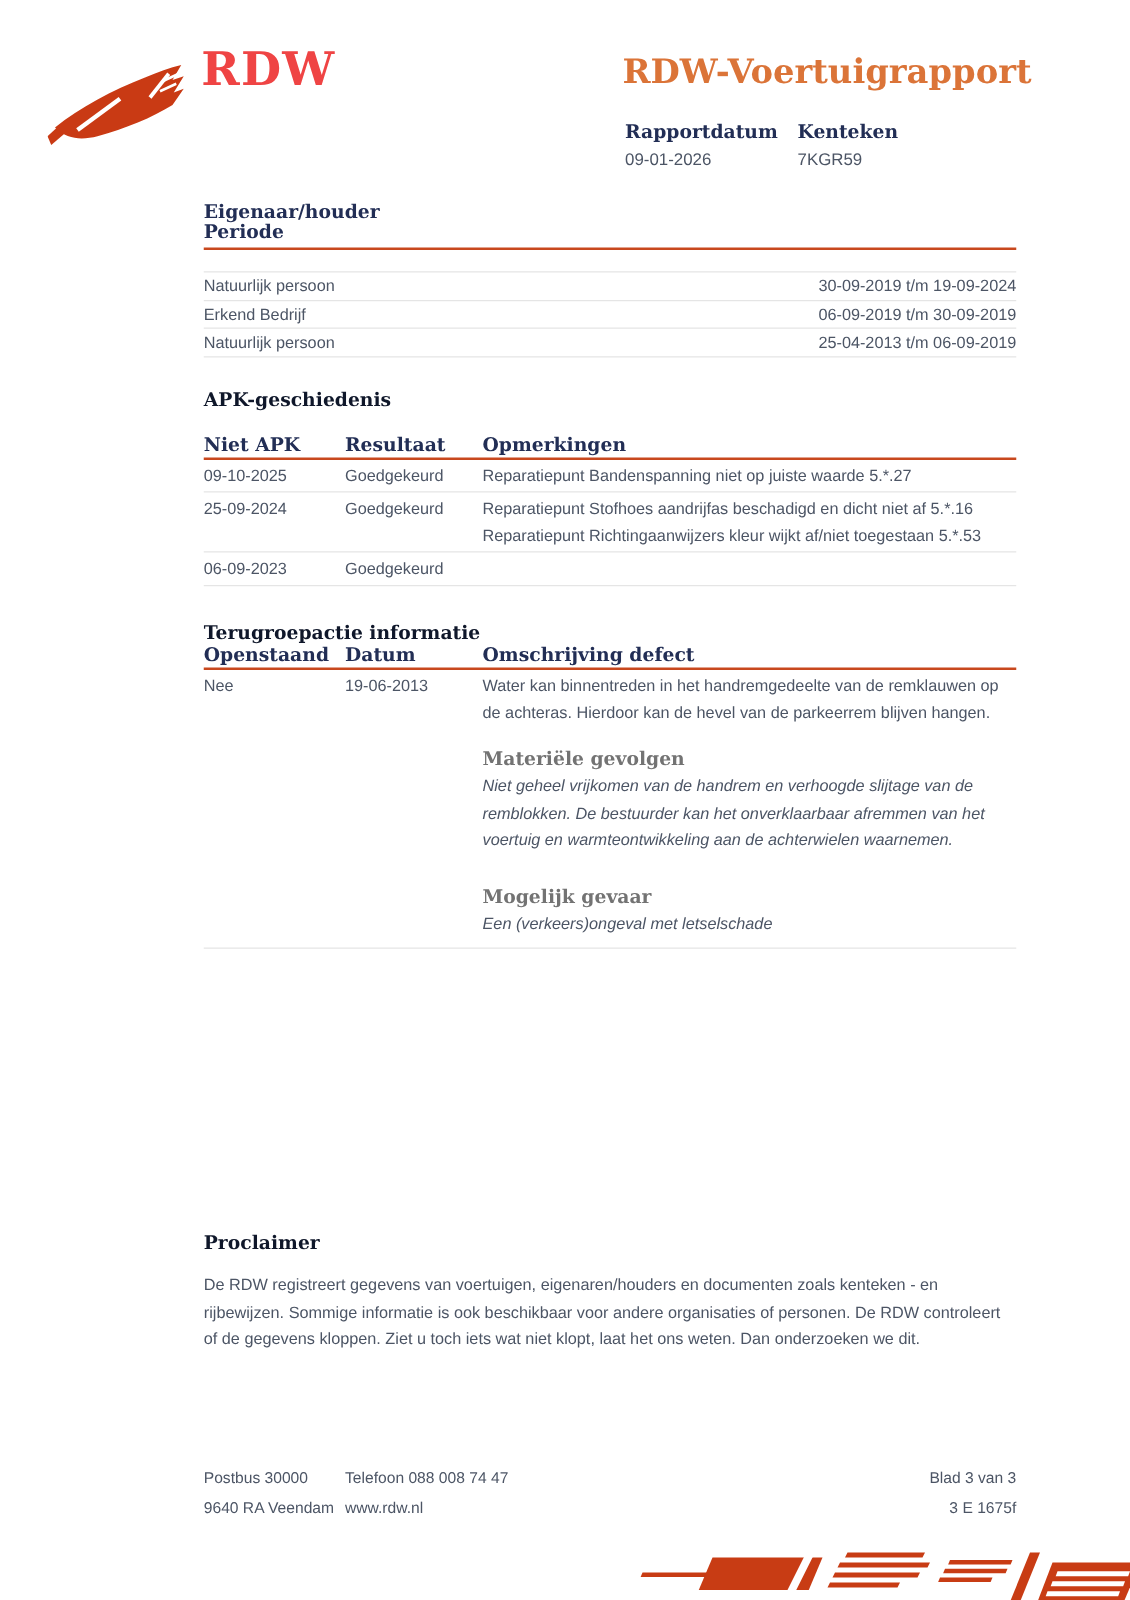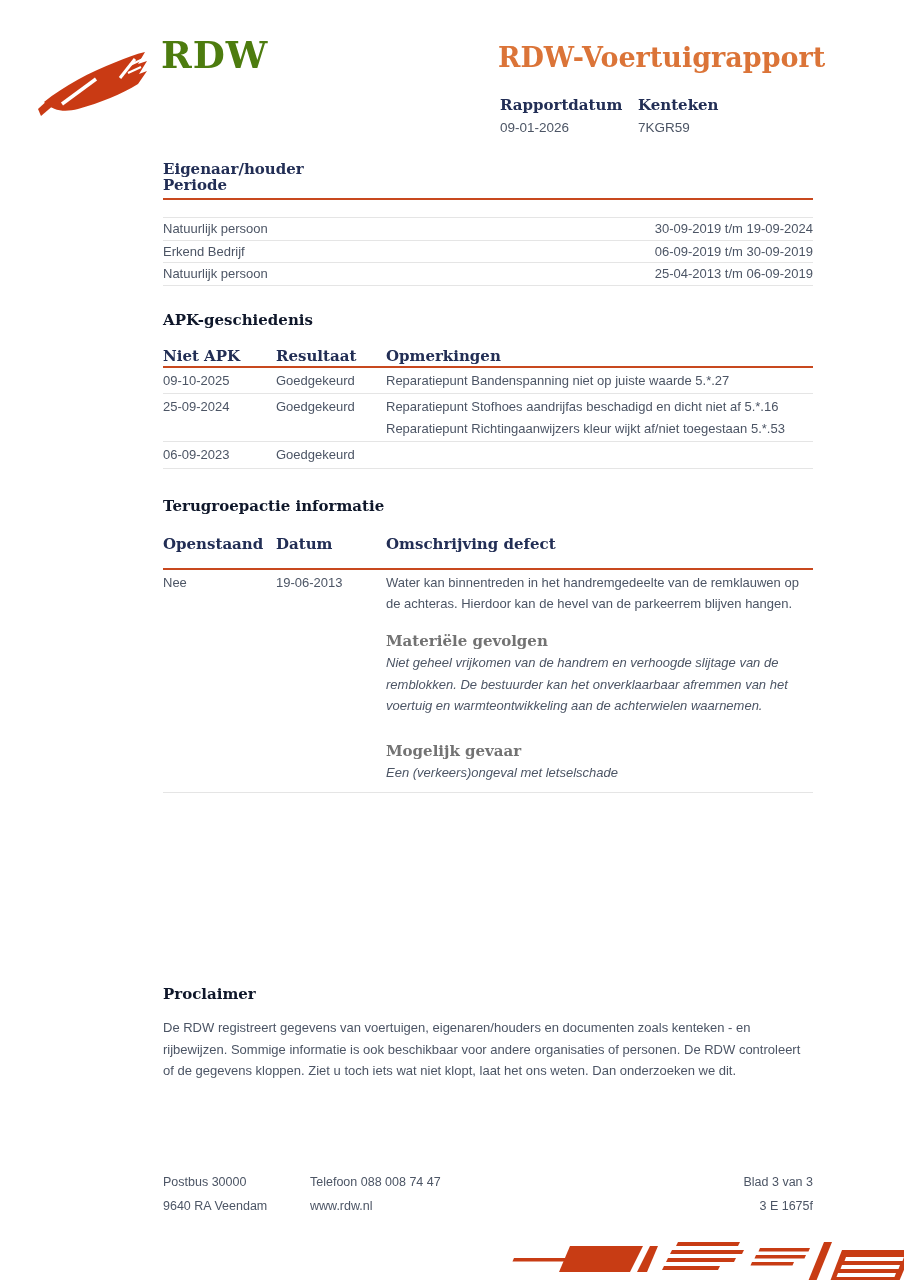--- a/index.html
+++ b/index.html
@@ -6,21 +6,21 @@
   .page{
     position:relative;width:904px;height:1280px;margin:0 auto;
     background:#ffffff;overflow:hidden;
     font-family:"Liberation Sans",sans-serif;color:#4c5565;
   }
   
   .logo-swoosh{position:absolute;left:38px;top:50px;width:120px;height:68px;}
   .wordmark{
     position:absolute;left:161px;top:33px;
     font-family:"DejaVu Serif",serif;font-weight:bold;font-size:37px;
-    color:#4d7c0f;letter-spacing:1px;
+    color:#ef4444;letter-spacing:1px;
   }
   .doc-title{
     position:absolute;left:498px;top:42px;
     font-family:"DejaVu Serif",serif;font-weight:bold;font-size:27px;
     color:#db7438;
   }
   .meta{position:absolute;left:500px;top:96px;display:grid;grid-template-columns:138px auto;}
   .meta .lbl{
     font-family:"DejaVu Serif",serif;font-weight:bold;font-size:15px;color:#222e55;
     padding-bottom:6px;
@@ -46,36 +46,36 @@
     font-size:13px;border-bottom:1px solid #e5e5e5;
   }
   
   .grid3{display:grid;grid-template-columns:113px 110px 427px;}
   .apk-section{margin-top:26px;}
   .apk-head{margin-top:20px;padding-bottom:2px;}
   .t-row{border-bottom:1px solid #e5e5e5;padding:2px 0;}
   .t-row .cell{font-size:13px;line-height:21.5px;}
   
   .recall-section{margin-top:29px;}
-  .recall-head{margin-top:22px;padding-bottom:16px;}
+  .recall-head{margin-top:2px;padding-bottom:2px;}
   .recall-row{border-bottom:1px solid #e5e5e5;padding:2px 0 8px 0;}
   .defect-p{width:415px;margin:0;}
   .sub-h{
     font-family:"DejaVu Serif",serif;font-weight:bold;font-size:15px;color:#737373;
     line-height:21.5px;margin:0;
   }
   .sub-h.first{margin-top:16px;}
   .sub-h.second{margin-top:24px;}
   .sub-p{width:415px;margin:0;font-style:italic;}
   
   .proclaimer{position:absolute;left:163px;top:986px;width:650px;}
   .proclaimer p{margin:15px 0 0 0;font-size:13px;line-height:21.5px;}
   
   .footer{position:absolute;left:163px;top:1170px;width:650px;font-size:12.5px;}
-  .f-row{display:grid;grid-template-columns:113px 1fr auto;height:24px;line-height:24px;gap:34px;}
+  .f-row{display:grid;grid-template-columns:113px 1fr auto;height:24px;line-height:24px;}
   .f-right{text-align:right;}
   
   .motif{position:absolute;left:512px;top:1240px;width:392px;height:44px;}
 </style>
 </head>
 <body>
 
 <div class="page">
 
   <svg class="logo-swoosh" viewBox="0 0 120 68">

